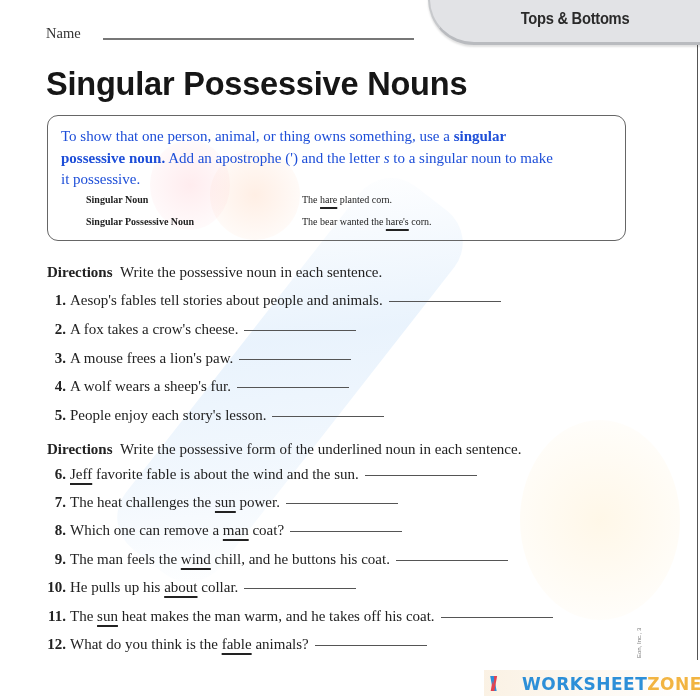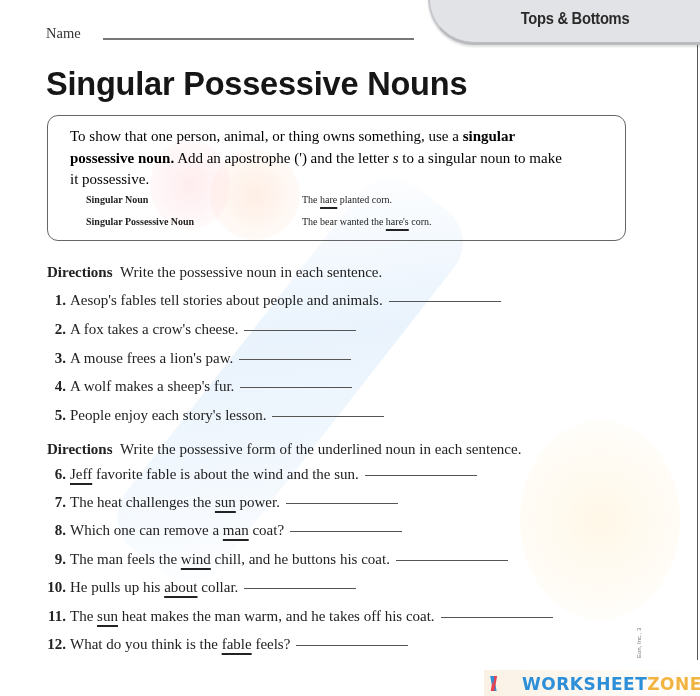--- a/index.html
+++ b/index.html
@@ -41,21 +41,21 @@
       font-family: "Liberation Sans", "DejaVu Sans", sans-serif; font-weight: bold;
       font-size: 32.5px; color: #161616; letter-spacing: -0.2px;
     }
 
     .info-box {
       position: absolute; left: 47px; top: 115px; width: 579px; height: 126px;
       border: 1.5px solid #666; border-radius: 11px; box-sizing: border-box;
     }
     .info-text {
       position: absolute; left: 61px; top: 126px; width: 560px;
-      font-size: 15px; line-height: 21.5px; color: #000000; margin-left: 9px;
+      font-size: 15px; line-height: 21.5px; color: #1d4ed8;
     }
     .info-text b { font-weight: bold; }
     .ex-row { position: absolute; font-size: 10px; color: #222; }
     .ex-label { left: 86px; font-weight: bold; }
     .ex-sent { left: 302px; }
     .u { text-decoration: underline; text-underline-offset: 4px; text-decoration-thickness: 1.5px; }
 
     .dir { position: absolute; left: 47px; font-size: 15px; color: #222; }
     .dir b { font-weight: bold; }
 
@@ -104,30 +104,30 @@
 <div class="ex-row ex-label" style="top:194px">Singular Noun</div>
 <div class="ex-row ex-sent" style="top:194px"><span>The </span><span class="u">hare</span><span> planted corn.</span></div>
 <div class="ex-row ex-label" style="top:216px">Singular Possessive Noun</div>
 <div class="ex-row ex-sent" style="top:216px"><span>The bear wanted the </span><span class="u">hare's</span><span> corn.</span></div>
 
 <div class="dir" style="top:264px"><b>Directions</b>&nbsp;&nbsp;<span>Write the possessive noun in each sentence.</span></div>
 
 <div class="q" style="top: 292px; left: 40px;"><span class="num">1.</span><span>Aesop's fables tell stories about people and animals.</span><span class="blank"></span></div>
 <div class="q" style="top: 321px; left: 40px;"><span class="num">2.</span><span>A fox takes a crow's cheese.</span><span class="blank"></span></div>
 <div class="q" style="top: 350px; left: 40px;"><span class="num">3.</span><span>A mouse frees a lion's paw.</span><span class="blank"></span></div>
-<div class="q" style="top: 378px; left: 40px;"><span class="num">4.</span><span>A wolf makes a sheep's fur.</span><span class="blank"></span></div>
+<div class="q" style="top: 378px; left: 40px;"><span class="num">4.</span><span>A wolf wears a sheep's fur.</span><span class="blank"></span></div>
 <div class="q" style="top: 407px; left: 40px;"><span class="num">5.</span><span>People enjoy each story's lesson.</span><span class="blank"></span></div>
 
 <div class="dir" style="top:441px"><b>Directions</b>&nbsp;&nbsp;<span>Write the possessive form of the underlined noun in each sentence.</span></div>
 
 <div class="q" style="top: 466px; left: 40px;"><span class="num">6.</span><span></span><span class="u">Jeff</span><span> favorite fable is about the wind and the sun.</span><span class="blank"></span></div>
 <div class="q" style="top: 494px; left: 40px;"><span class="num">7.</span><span>The heat challenges the </span><span class="u">sun</span><span> power.</span><span class="blank"></span></div>
 <div class="q" style="top: 522px; left: 40px;"><span class="num">8.</span><span>Which one can remove a </span><span class="u">man</span><span> coat?</span><span class="blank"></span></div>
 <div class="q" style="top: 551px; left: 40px;"><span class="num">9.</span><span>The man feels the </span><span class="u">wind</span><span> chill, and he buttons his coat.</span><span class="blank"></span></div>
 <div class="q" style="top: 579px; left: 40px;"><span class="num">10.</span><span>He pulls up his </span><span class="u">about</span><span> collar.</span><span class="blank"></span></div>
 <div class="q" style="top: 608px; left: 40px;"><span class="num">11.</span><span>The </span><span class="u">sun</span><span> heat makes the man warm, and he takes off his coat.</span><span class="blank"></span></div>
-<div class="q" style="top: 636px; left: 40px;"><span class="num">12.</span><span>What do you think is the </span><span class="u">fable</span><span> feels?</span><span class="blank"></span></div>
+<div class="q" style="top: 636px; left: 40px;"><span class="num">12.</span><span>What do you think is the </span><span class="u">fable</span><span> animals?</span><span class="blank"></span></div>
 
 <div class="copyright">Eon, Inc., 3</div>
 
 <div class="wz"></div>
 <div class="wz-logo"><span class="a">\</span><span class="b">/</span><span class="a">\</span><span class="b">/</span></div>
 <div class="wz-text"><span class="w1">WORKSHEET</span><span class="w2">ZONE</span></div>
 
 </body></html>

